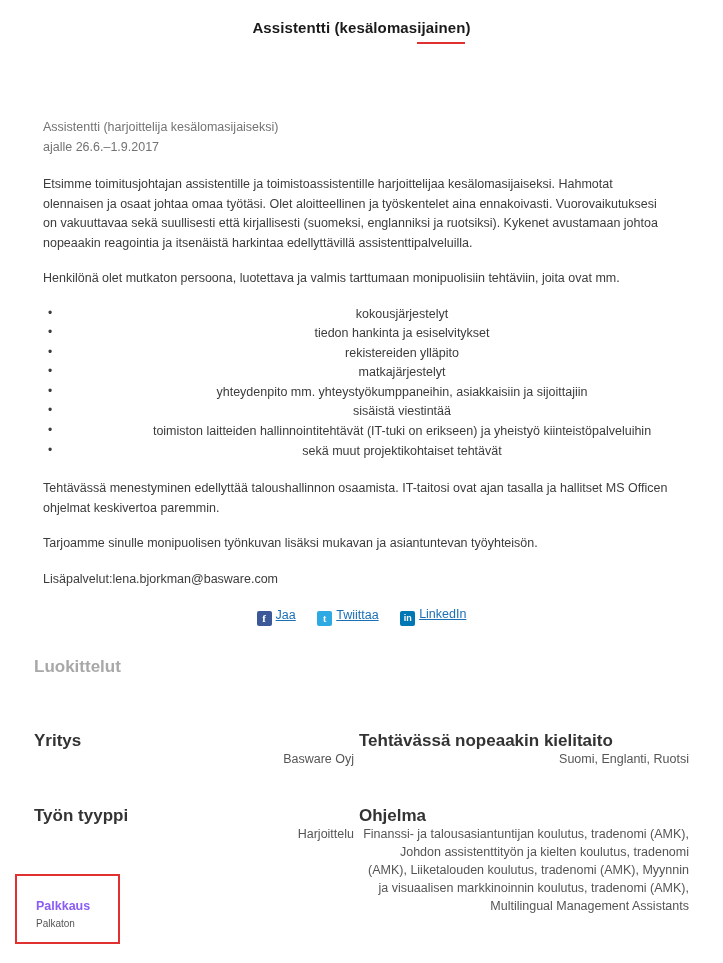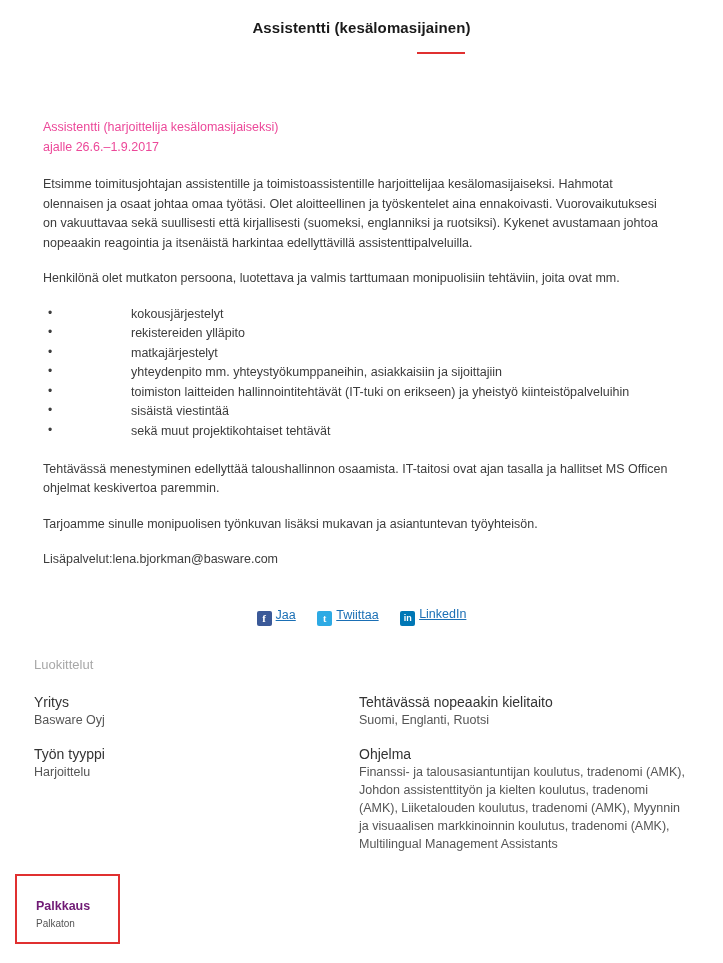--- a/index.html
+++ b/index.html
@@ -28,21 +28,21 @@
   }
   .title {
     display: inline-block;
     font-size: 15px;
     font-weight: bold;
     color: #1a1a1a;
     letter-spacing: 0.1px;
   }
   .title .underline-red {
     border-bottom: 2px solid #e03030;
-    padding-bottom: 16px;
+    padding-bottom: 6px;
   }
 
   
   .content {
     position: absolute;
     left: 43px;
     top: 118px;
     width: 630px;
   }
   .para {
@@ -50,35 +50,36 @@
     line-height: 19.5px;
     color: #3c3c3c;
     margin: 0 0 16px 0;
   }
   .lead {
     margin-bottom: 18px;
   }
   .lead div {
     font-size: 12.5px;
     line-height: 19.5px;
-    color: #ec4899;
+    color: #737373;
   }
 
   
   ul.task-list {
     list-style: none;
     margin: 0 0 18px 0;
     padding: 0;
   }
   ul.task-list li {
     font-size: 12.5px;
     line-height: 19.6px;
     color: #3c3c3c;
     position: relative;
     padding-left: 88px;
+    text-align: center;
   }
   ul.task-list li:before {
     content: "\2022";
     position: absolute;
     left: 5px;
     top: -1px;
     font-size: 12px;
     color: #3c3c3c;
   }
 
@@ -119,22 +120,22 @@
     color: #1a6fb5;
     text-decoration: underline;
     cursor: pointer;
   }
 
   
   .class-header {
     position: absolute;
     left: 34px;
     top: 657px;
-    font-size: 13px;
-    font-weight: normal;
+    font-size: 17px;
+    font-weight: bold;
     color: #a8a8a8;
   }
   .class-grid {
     position: absolute;
     left: 34px;
     top: 693px;
     width: 660px;
   }
   .col-left {
     position: absolute;
@@ -145,48 +146,50 @@
   .col-right {
     position: absolute;
     left: 325px;
     top: 0;
     width: 330px;
   }
   .field {
     margin-bottom: 16px;
   }
   .field-label {
-    font-size: 14px;
-    font-weight: normal;
+    font-size: 17px;
+    font-weight: bold;
     color: #333333;
     line-height: 18px;
+    margin-top: 39px;
   }
   .field-value {
     font-size: 12.5px;
     color: #555555;
     line-height: 18px;
+    text-align: right;
   }
 
   
   .salary-box {
     position: absolute;
     left: 15px;
     top: 874px;
     width: 105px;
     height: 70px;
     border: 2px solid #e03030;
     box-sizing: border-box;
   }
   .salary-inner {
     padding: 21px 0 0 19px;
   }
   .salary-label {
     font-size: 12.5px;
     font-weight: bold;
-    color: #701a75;
+    color: #8b5cf6;
     line-height: 18px;
   }
   .salary-value {
     font-size: 10px;
     color: #555555;
     line-height: 18px;
   }
 </style>
 </head>
 <body>
@@ -203,25 +206,26 @@
       <div>Assistentti (harjoittelija kesälomasijaiseksi)</div>
       <div>ajalle 26.6.–1.9.2017</div>
     </div>
 
     <p class="para">Etsimme toimitusjohtajan assistentille ja toimistoassistentille harjoittelijaa kesälomasijaiseksi. Hahmotat olennaisen ja osaat johtaa omaa työtäsi. Olet aloitteellinen ja työskentelet aina ennakoivasti. Vuorovaikutuksesi on vakuuttavaa sekä suullisesti että kirjallisesti (suomeksi, englanniksi ja ruotsiksi). Kykenet avustamaan johtoa nopeaakin reagointia ja itsenäistä harkintaa edellyttävillä assistenttipalveluilla.</p>
 
     <p class="para">Henkilönä olet mutkaton persoona, luotettava ja valmis tarttumaan monipuolisiin tehtäviin, joita ovat mm.</p>
 
     <ul class="task-list">
       <li>kokousjärjestelyt</li>
+      <li>tiedon hankinta ja esiselvitykset</li>
       <li>rekistereiden ylläpito</li>
       <li>matkajärjestelyt</li>
       <li>yhteydenpito mm. yhteystyökumppaneihin, asiakkaisiin ja sijoittajiin</li>
+      <li>sisäistä viestintää</li>
       <li>toimiston laitteiden hallinnointitehtävät (IT-tuki on erikseen) ja yheistyö kiinteistöpalveluihin</li>
-      <li>sisäistä viestintää</li>
       <li>sekä muut projektikohtaiset tehtävät</li>
     </ul>
 
     <p class="para">Tehtävässä menestyminen edellyttää taloushallinnon osaamista. IT-taitosi ovat ajan tasalla ja hallitset MS Officen ohjelmat keskivertoa paremmin.</p>
 
     <p class="para">Tarjoamme sinulle monipuolisen työnkuvan lisäksi mukavan ja asiantuntevan työyhteisön.</p>
 
     <p class="para">Lisäpalvelut:lena.bjorkman@basware.com</p>
 
   </div>

